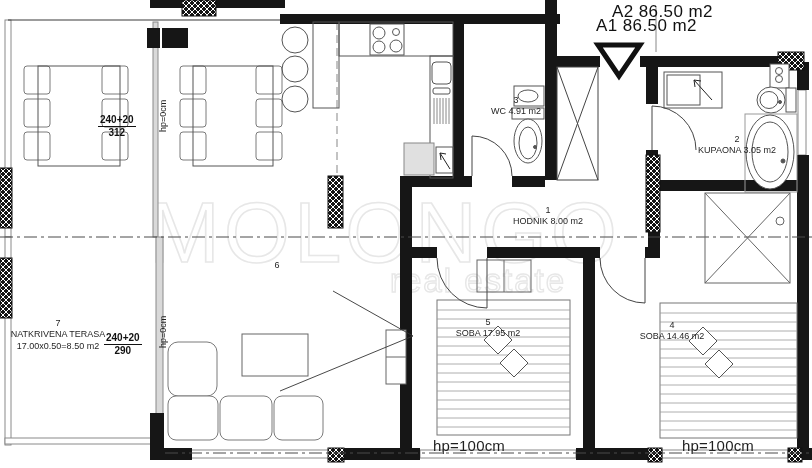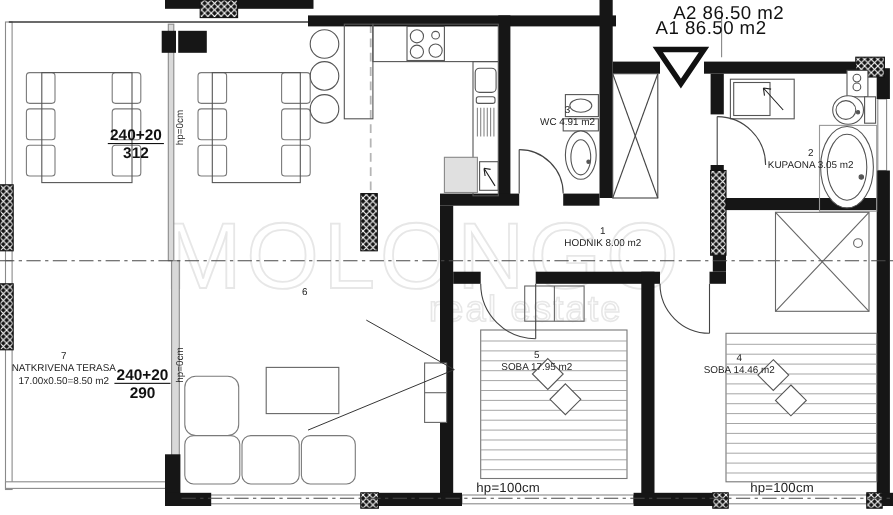--- a/index.html
+++ b/index.html
@@ -1,25 +1,25 @@
 <!DOCTYPE html>
 <html><head>
 <meta charset="utf-8">
 <style>
   html,body{margin:0;padding:0;background:#fff;}
   #plan-wrap{
     position:relative;width:812px;height:468px;background:#fff;overflow:hidden;
     font-family:"Liberation Sans", sans-serif;color:#1f1f1f;
   }
   #plan-svg{position:absolute;left:0;top:0;}
-  .lbl{position:absolute;font-size:12px;line-height:1.3;letter-spacing:.2px;color:#1f1f1f;white-space:nowrap;}
+  .lbl{position:absolute;font-size:15px;line-height:1.3;letter-spacing:.2px;color:#1f1f1f;white-space:nowrap;}
   .room-label{position:absolute;text-align:center;font-size:9px;line-height:1.25;color:#1f1f1f;}
   .room-label .num{font-size:9px;}
   .apt-label{position:absolute;font-size:17px;letter-spacing:.4px;color:#111;}
-  .dim-frac{position:absolute;text-align:center;font-size:14px;font-weight:bold;color:#111;line-height:1.15;}
+  .dim-frac{position:absolute;text-align:center;font-size:10px;font-weight:bold;color:#111;line-height:1.15;}
   .dim-frac .frac-top{border-bottom:1.3px solid #111;padding:0 2px;}
   .vlabel{position:absolute;font-size:9px;color:#1f1f1f;transform:rotate(-90deg);transform-origin:left top;white-space:nowrap;}
 </style>
 </head>
 <body>
 
 <div id="plan-wrap">
 
 <svg id="plan-svg" width="812" height="468" viewBox="0 0 812 468">
   <defs>

